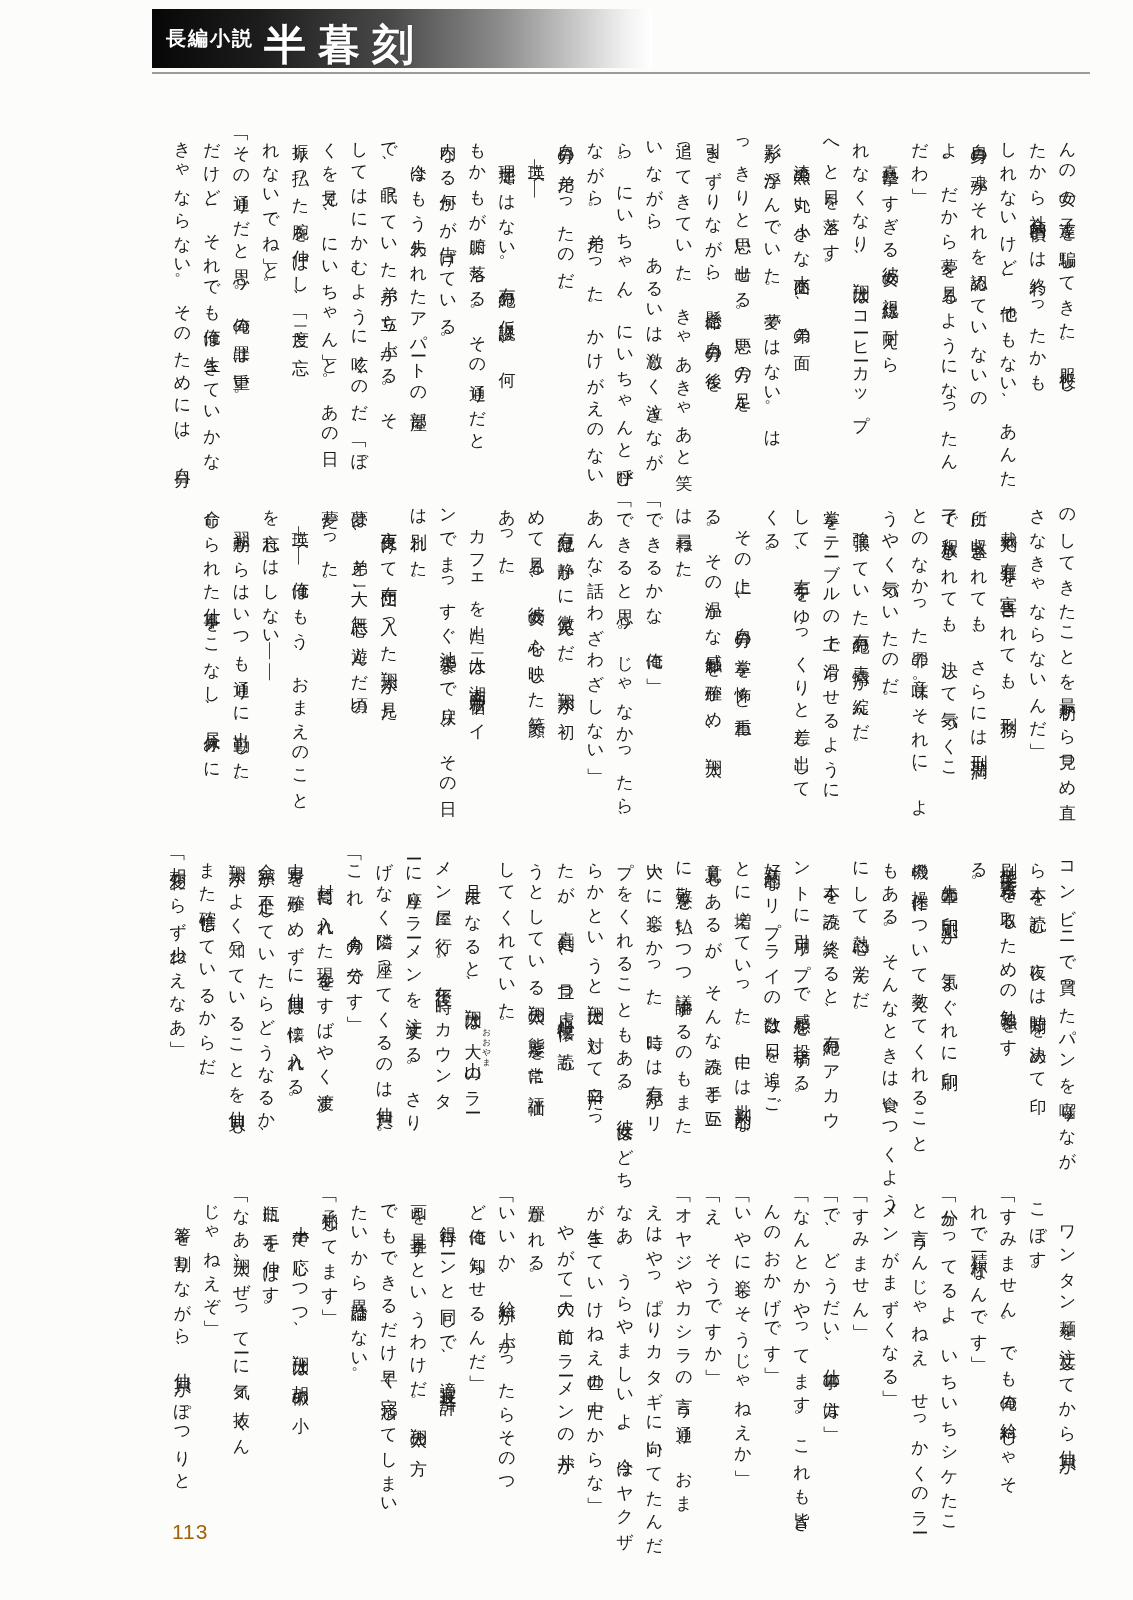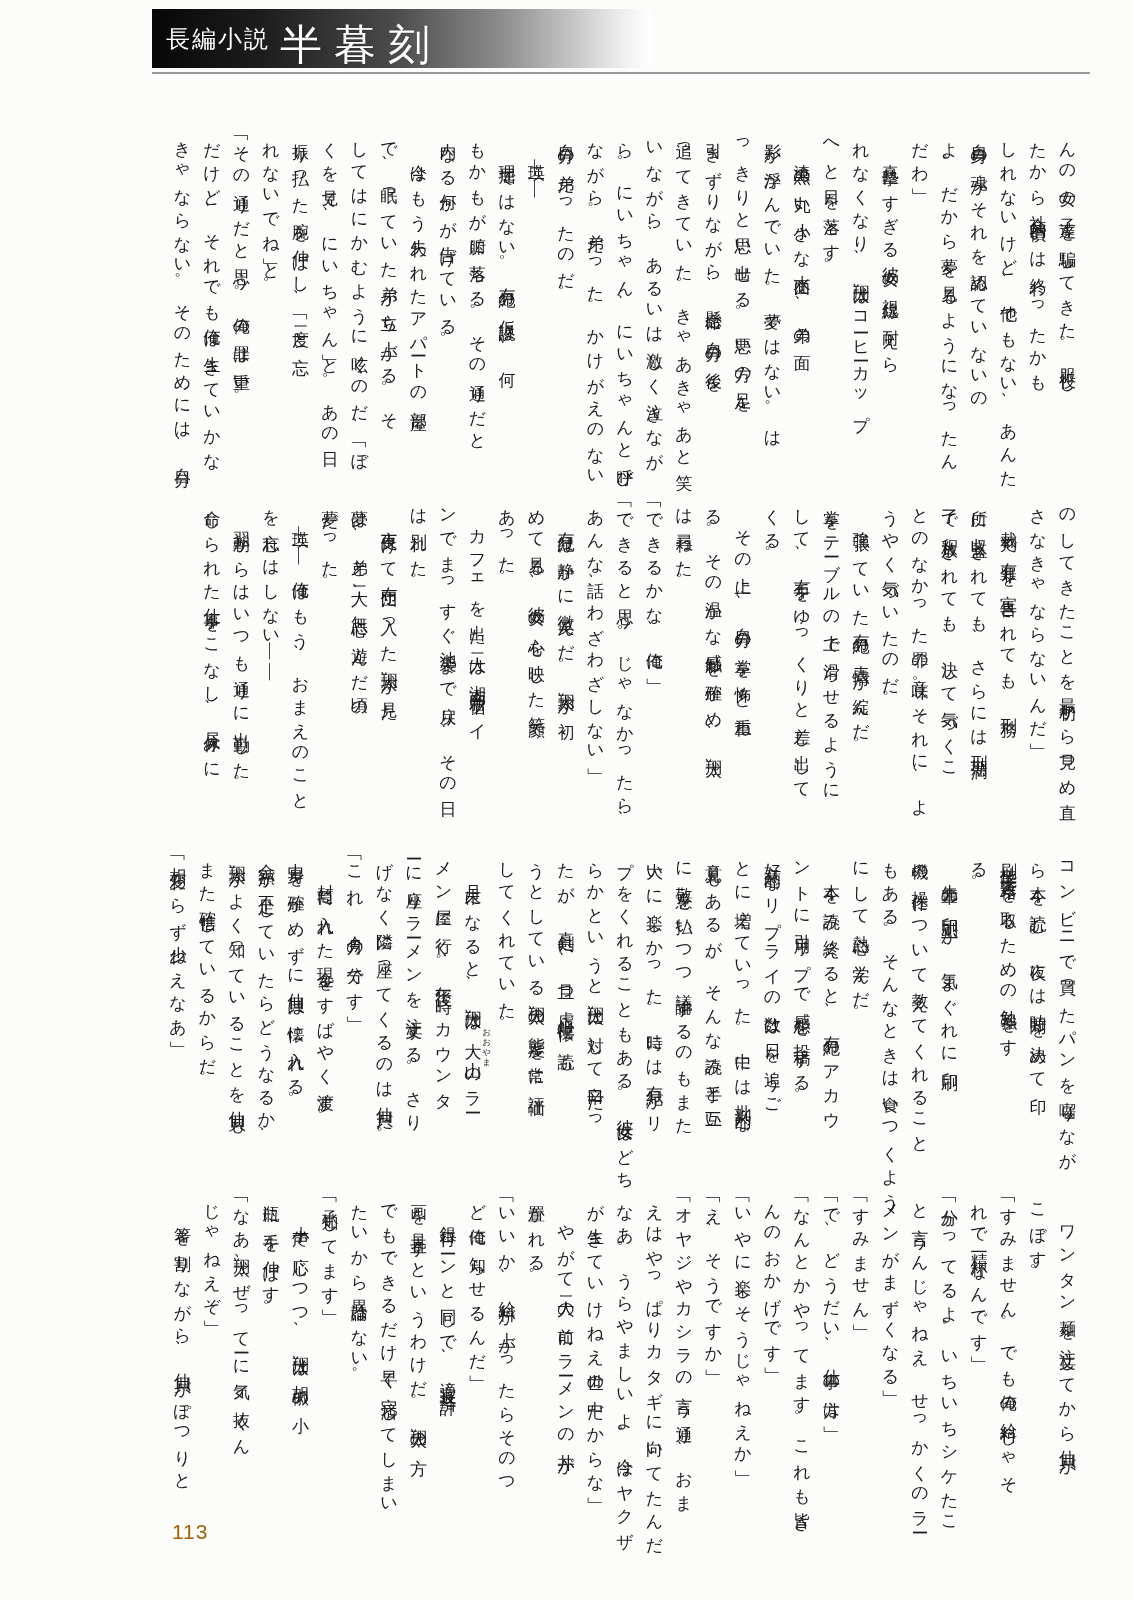--- a/index.html
+++ b/index.html
@@ -26,30 +26,30 @@
       #070707 0%, #1d1d1d 22%, #4a4a4a 48%,
       #8d8d8d 70%, #c9c9c9 85%, #f2f2f2 95%, #ffffff 100%);
     display: flex;
     align-items: center;
     padding-left: 14px;
     box-sizing: border-box;
   }
   .genre-label {
     color: #ffffff;
     font-family: "Liberation Sans", "DejaVu Sans", sans-serif;
-    font-size: 24px;
-    font-weight: normal;
+    font-size: 20px;
+    font-weight: bold;
     letter-spacing: 2px;
     white-space: nowrap;
   }
   .novel-title {
     color: #ffffff;
     font-family: "Liberation Serif", "DejaVu Serif", serif;
     font-size: 42px;
-    font-weight: 400;
+    font-weight: 700;
     letter-spacing: 12px;
     margin-left: 10px;
     white-space: nowrap;
     text-shadow: 0 0 2px rgba(0,0,0,0.35);
     margin-top: 12px;
   }
   .header-rule {
     position: absolute;
     left: 152px;
     top: 72px;

